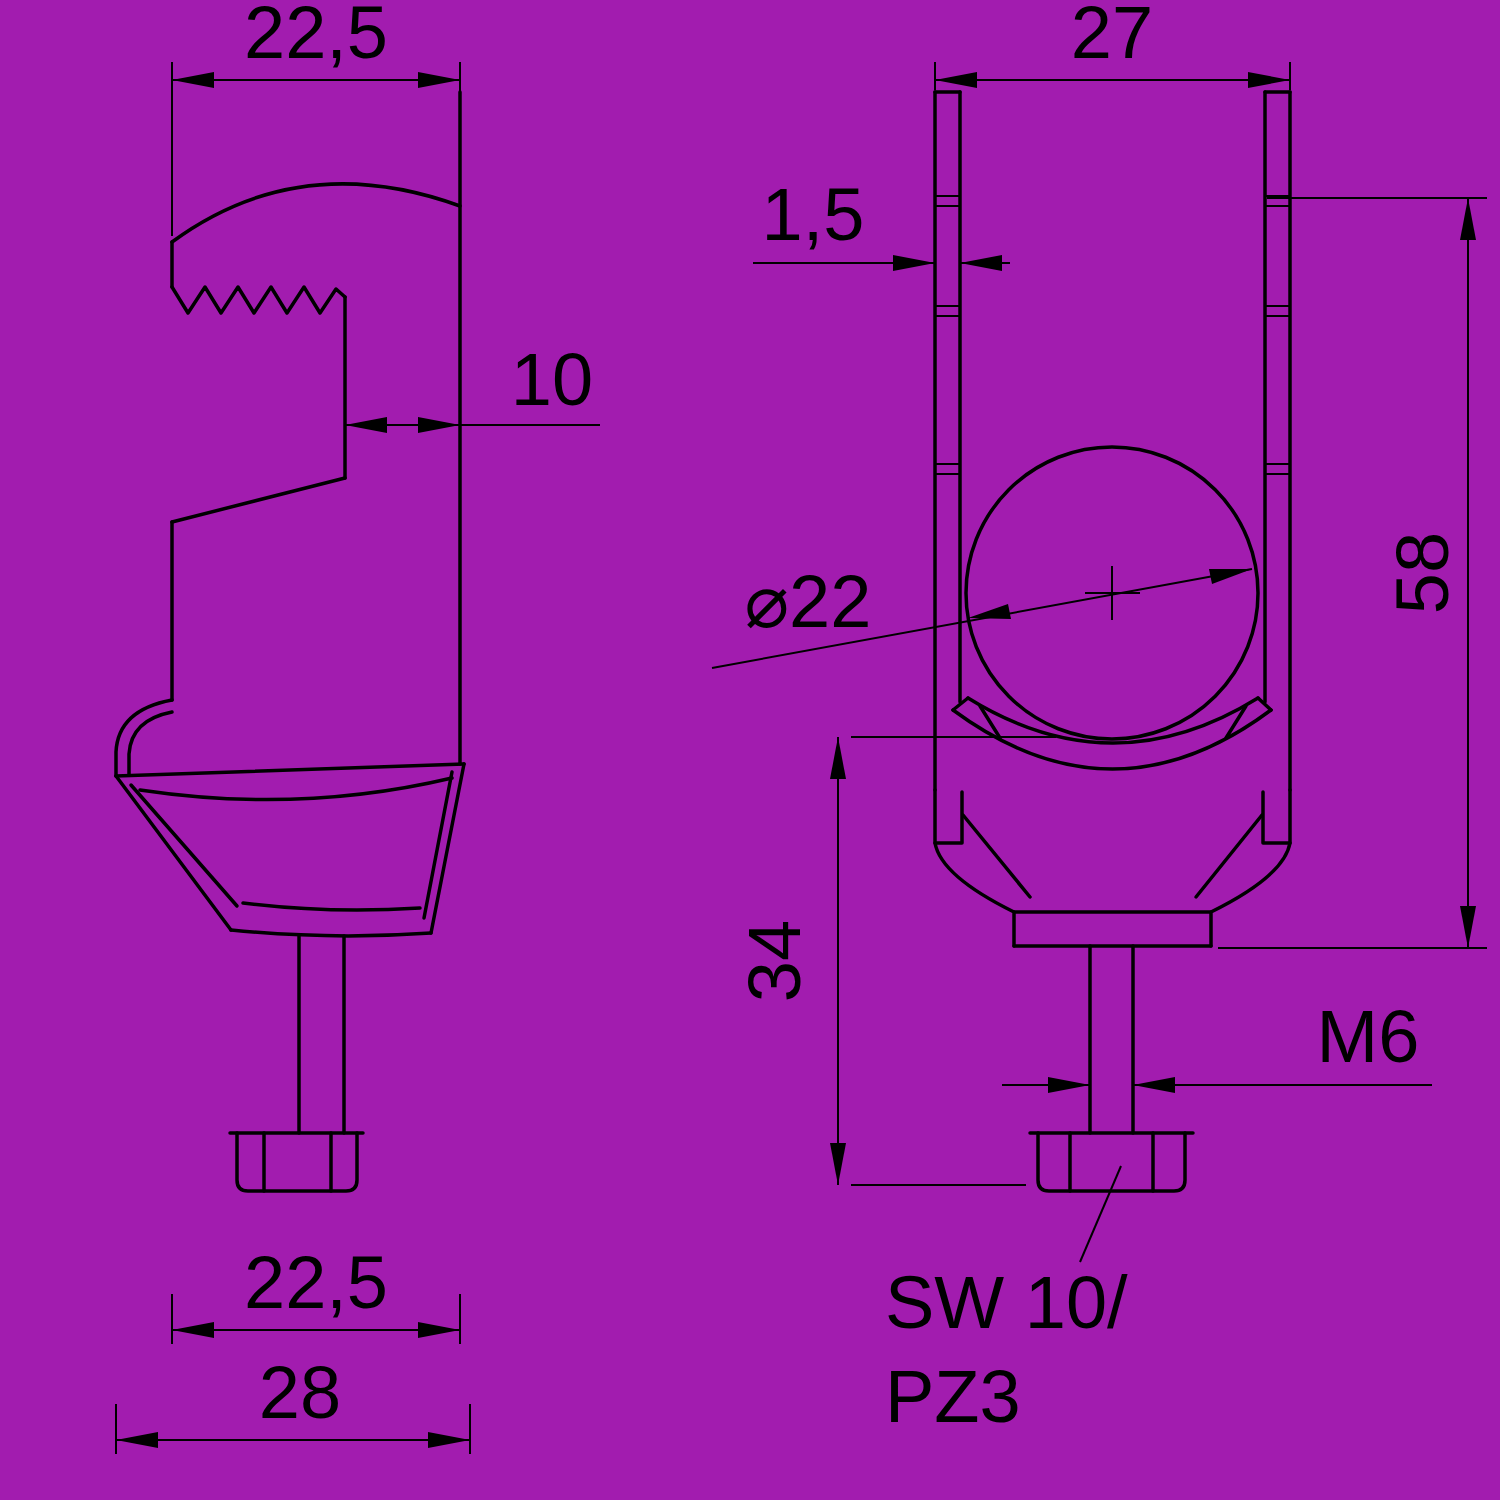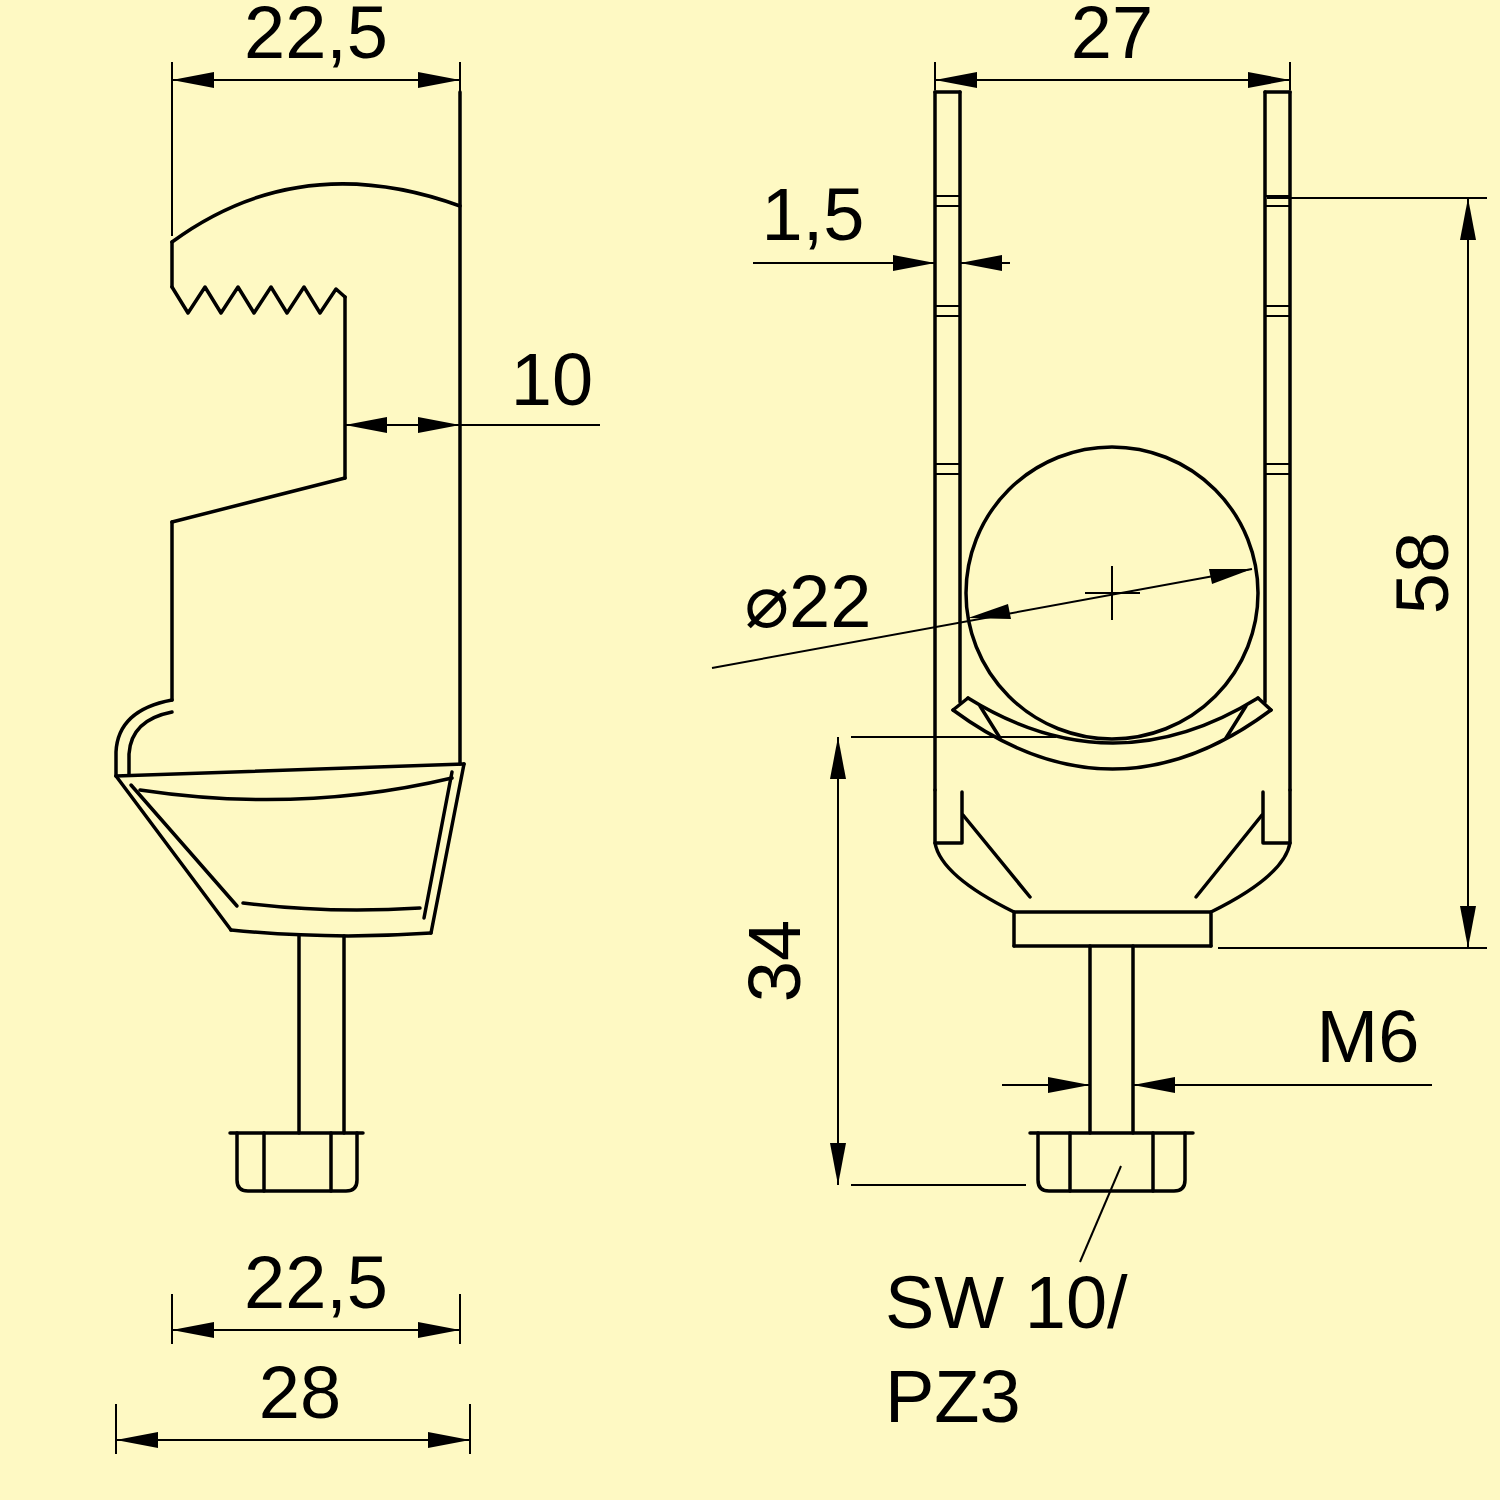--- a/index.html
+++ b/index.html
@@ -1,19 +1,19 @@
 <!DOCTYPE html>
 <html><head>
 <meta charset="utf-8">
 <style>
   html, body { margin: 0; padding: 0; background: #ffffff; }
   .canvas {
     width: 1500px;
     height: 1500px;
-    background: #fef9c3;
+    background: #a21caf;
     position: relative;
   }
   svg { display: block; }
   .outline {
     fill: none;
     stroke: #000000;
     stroke-width: 3.5;
     stroke-linejoin: round;
     stroke-linecap: round;
   }

